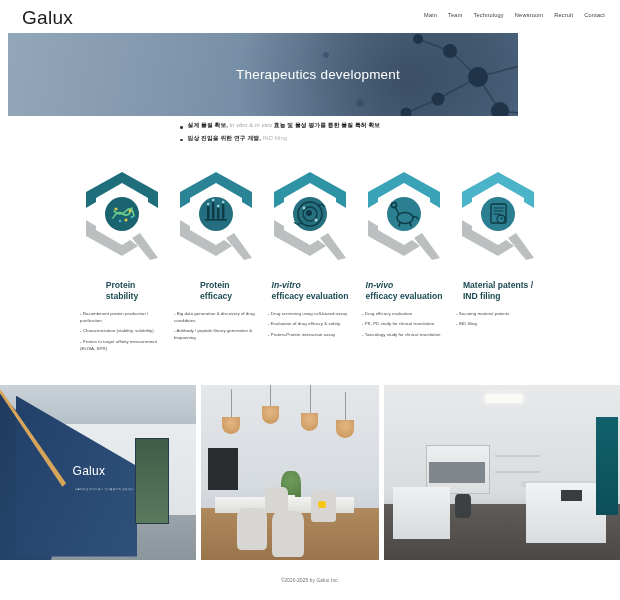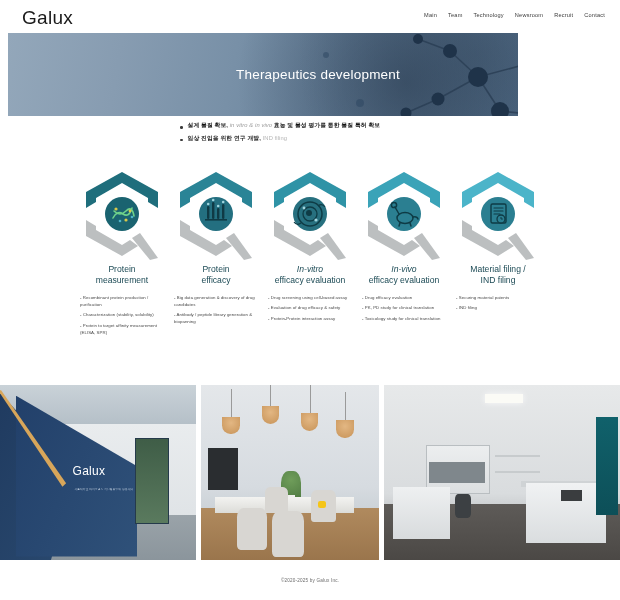--- a/index.html
+++ b/index.html
@@ -70,22 +70,22 @@
 
   
   .cols{
     position:absolute;left:0;top:168px;width:620px;
     display:flex;justify-content:center;gap:0px;
   }
   .col{width:84px;margin:0 5px;display:flex;flex-direction:column;align-items:center;}
   .hexwrap{width:84px;height:92px;position:relative;}
   .hexwrap svg{position:absolute;left:0;top:0;}
   .chead{
-    margin-top:4px;text-align:center;
-    font-size:8.6px;line-height:1.32;color:#1c4a55;font-weight:400;
+    margin-top:20px;
+    font-size:8.6px;line-height:1.32;color:#1c4a55;font-weight:700;
   }
   .chead .it{font-style:italic;}
   .clist{margin-top:7px;width:84px;}
   .cli{
     font-size:4.35px;line-height:1.62;color:#4a4a4a;
     margin-bottom:3.5px;letter-spacing:.05px;
   }
 
   
   .photos{
@@ -256,21 +256,21 @@
             <circle cx="50" cy="43" r="1.4"></circle>
           </g>
           <g fill="#4fb5c9">
             <circle cx="40" cy="53" r="1.3"></circle>
               <circle cx="52" cy="49" r="1.3"></circle>
           </g>
         </svg>
       </div>
       <div class="chead">
         <div>Protein</div>
-        <div>measurement</div>
+        <div>stability</div>
       </div>
       <div class="clist">
         <div class="cli">- Recombinant protein production / purification</div>
         <div class="cli">- Characterization (stability, solubility)</div>
         <div class="cli">- Protein to target affinity measurement (ELISA, SPR)</div>
       </div>
     </div>
 
     <div class="col">
       <div class="hexwrap">
@@ -371,21 +371,21 @@
           <g stroke="#0e3b45" stroke-width="1.1" stroke-linecap="round">
             <line x1="38" y1="40" x2="47" y2="40"></line>
             <line x1="38" y1="43" x2="47" y2="43"></line>
             <line x1="38" y1="46" x2="44" y2="46"></line>
           </g>
           <circle cx="45" cy="51" r="4" fill="#2b7f91" stroke="#0e3b45" stroke-width="1.3"></circle>
           <path d="M45 49 v2 h1.8" stroke="#0e3b45" stroke-width="1" fill="none"></path>
         </svg>
       </div>
       <div class="chead">
-        <div>Material filing /</div>
+        <div>Material patents /</div>
         <div>IND filing</div>
       </div>
       <div class="clist">
         <div class="cli">- Securing material patents</div>
         <div class="cli">- IND filing</div>
       </div>
     </div>
 
   </div>
 

